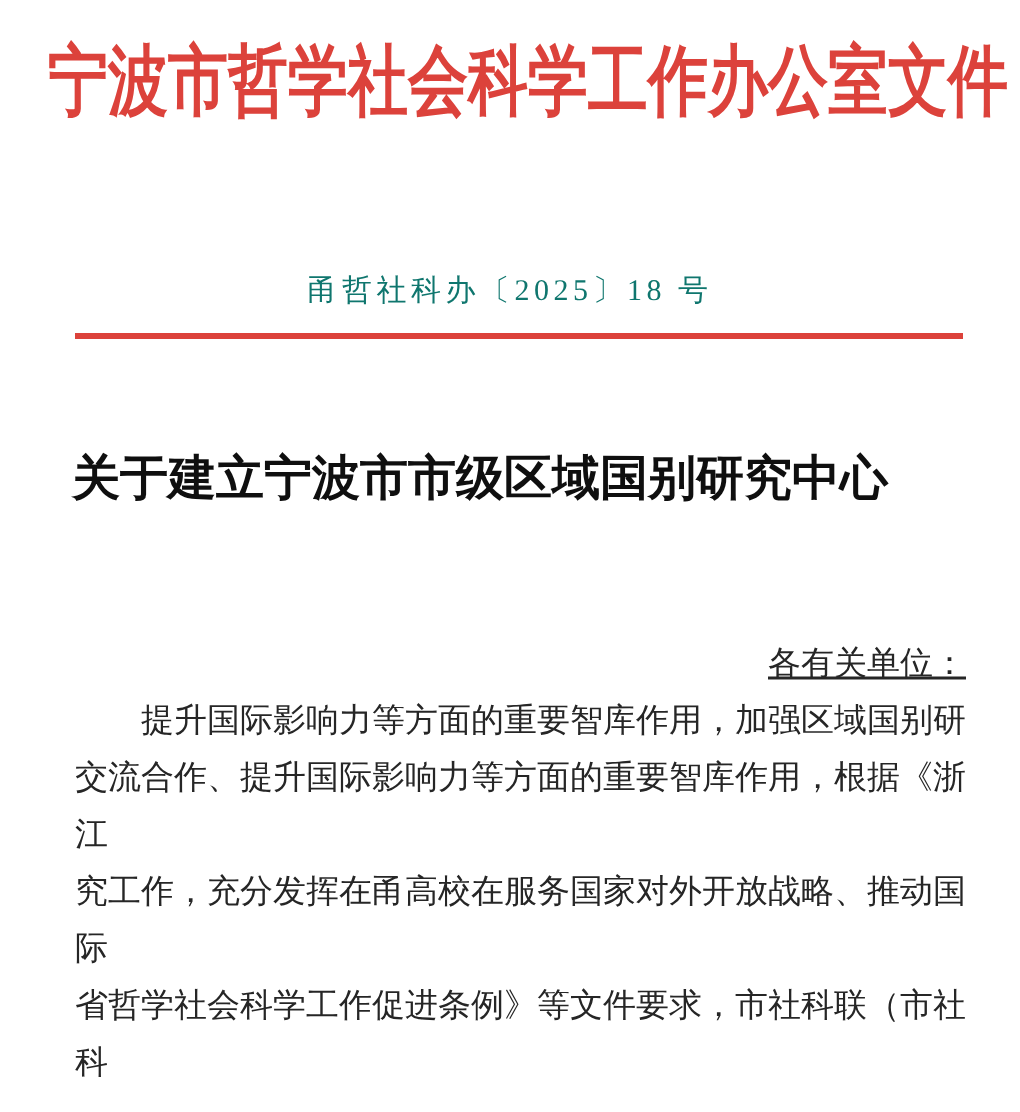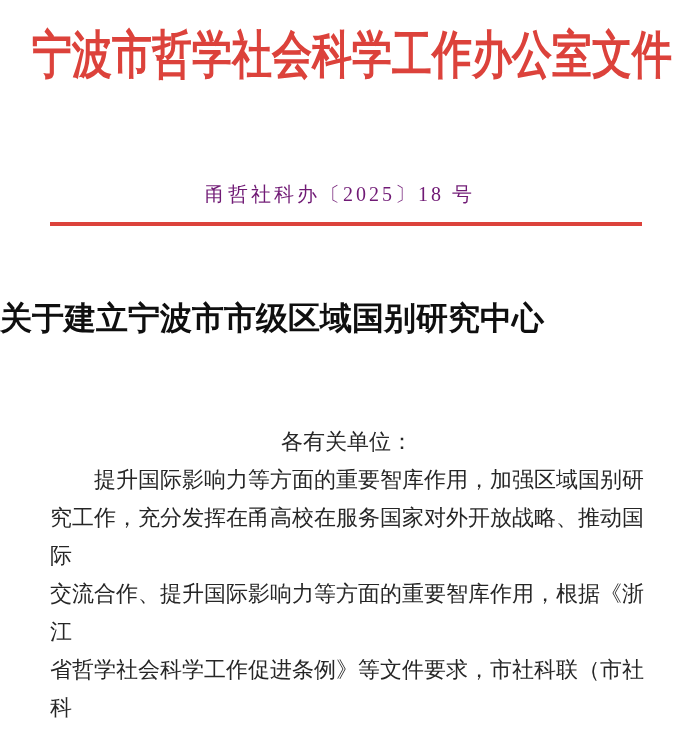--- a/index.html
+++ b/index.html
@@ -37,55 +37,57 @@
   }
   
   .doc-number {
     position: absolute;
     top: 181px;
     left: 0;
     width: 680px;
     text-align: center;
     font-size: 20px;
     letter-spacing: 3px;
-    color: #701a75;
+    color: #0f766e;
     line-height: 26px;
   }
   
   .red-rule {
     position: absolute;
     top: 222px;
     left: 50px;
     width: 592px;
     height: 4px;
     background: #dc423b;
   }
   
   .doc-title {
     position: absolute;
     top: 293px;
     left: 0;
     width: 640px;
+    text-align: center;
     font-size: 32px;
     font-weight: 700;
     line-height: 50px;
     color: #0f0f0f;
   }
   
   .body-text {
     position: absolute;
     top: 423px;
     left: 50px;
     width: 594px;
     font-size: 22px;
     color: #262626;
   }
   .salutation {
     line-height: 38px;
-    text-align: center;
+    text-align: right;
+    text-decoration: underline;
   }
   .body-line {
     line-height: 38px;
     text-align: justify;
     text-align-last: justify;
     text-justify: inter-ideograph;
   }
   .body-line.indent {
     text-indent: 2em;
   }
@@ -103,19 +105,19 @@
 
   <div class="red-rule"></div>
 
   <div class="doc-title">
     <div>关于建立宁波市市级区域国别研究中心</div>
   </div>
 
   <div class="body-text">
     <div class="salutation">各有关单位：</div>
     <div class="body-line indent">提升国际影响力等方面的重要智库作用，加强区域国别研</div>
+    <div class="body-line">交流合作、提升国际影响力等方面的重要智库作用，根据《浙江</div>
     <div class="body-line">究工作，充分发挥在甬高校在服务国家对外开放战略、推动国际</div>
-    <div class="body-line">交流合作、提升国际影响力等方面的重要智库作用，根据《浙江</div>
     <div class="body-line">省哲学社会科学工作促进条例》等文件要求，市社科联（市社科</div>
 
   </div>
 
 </div>
 
 </body></html>

